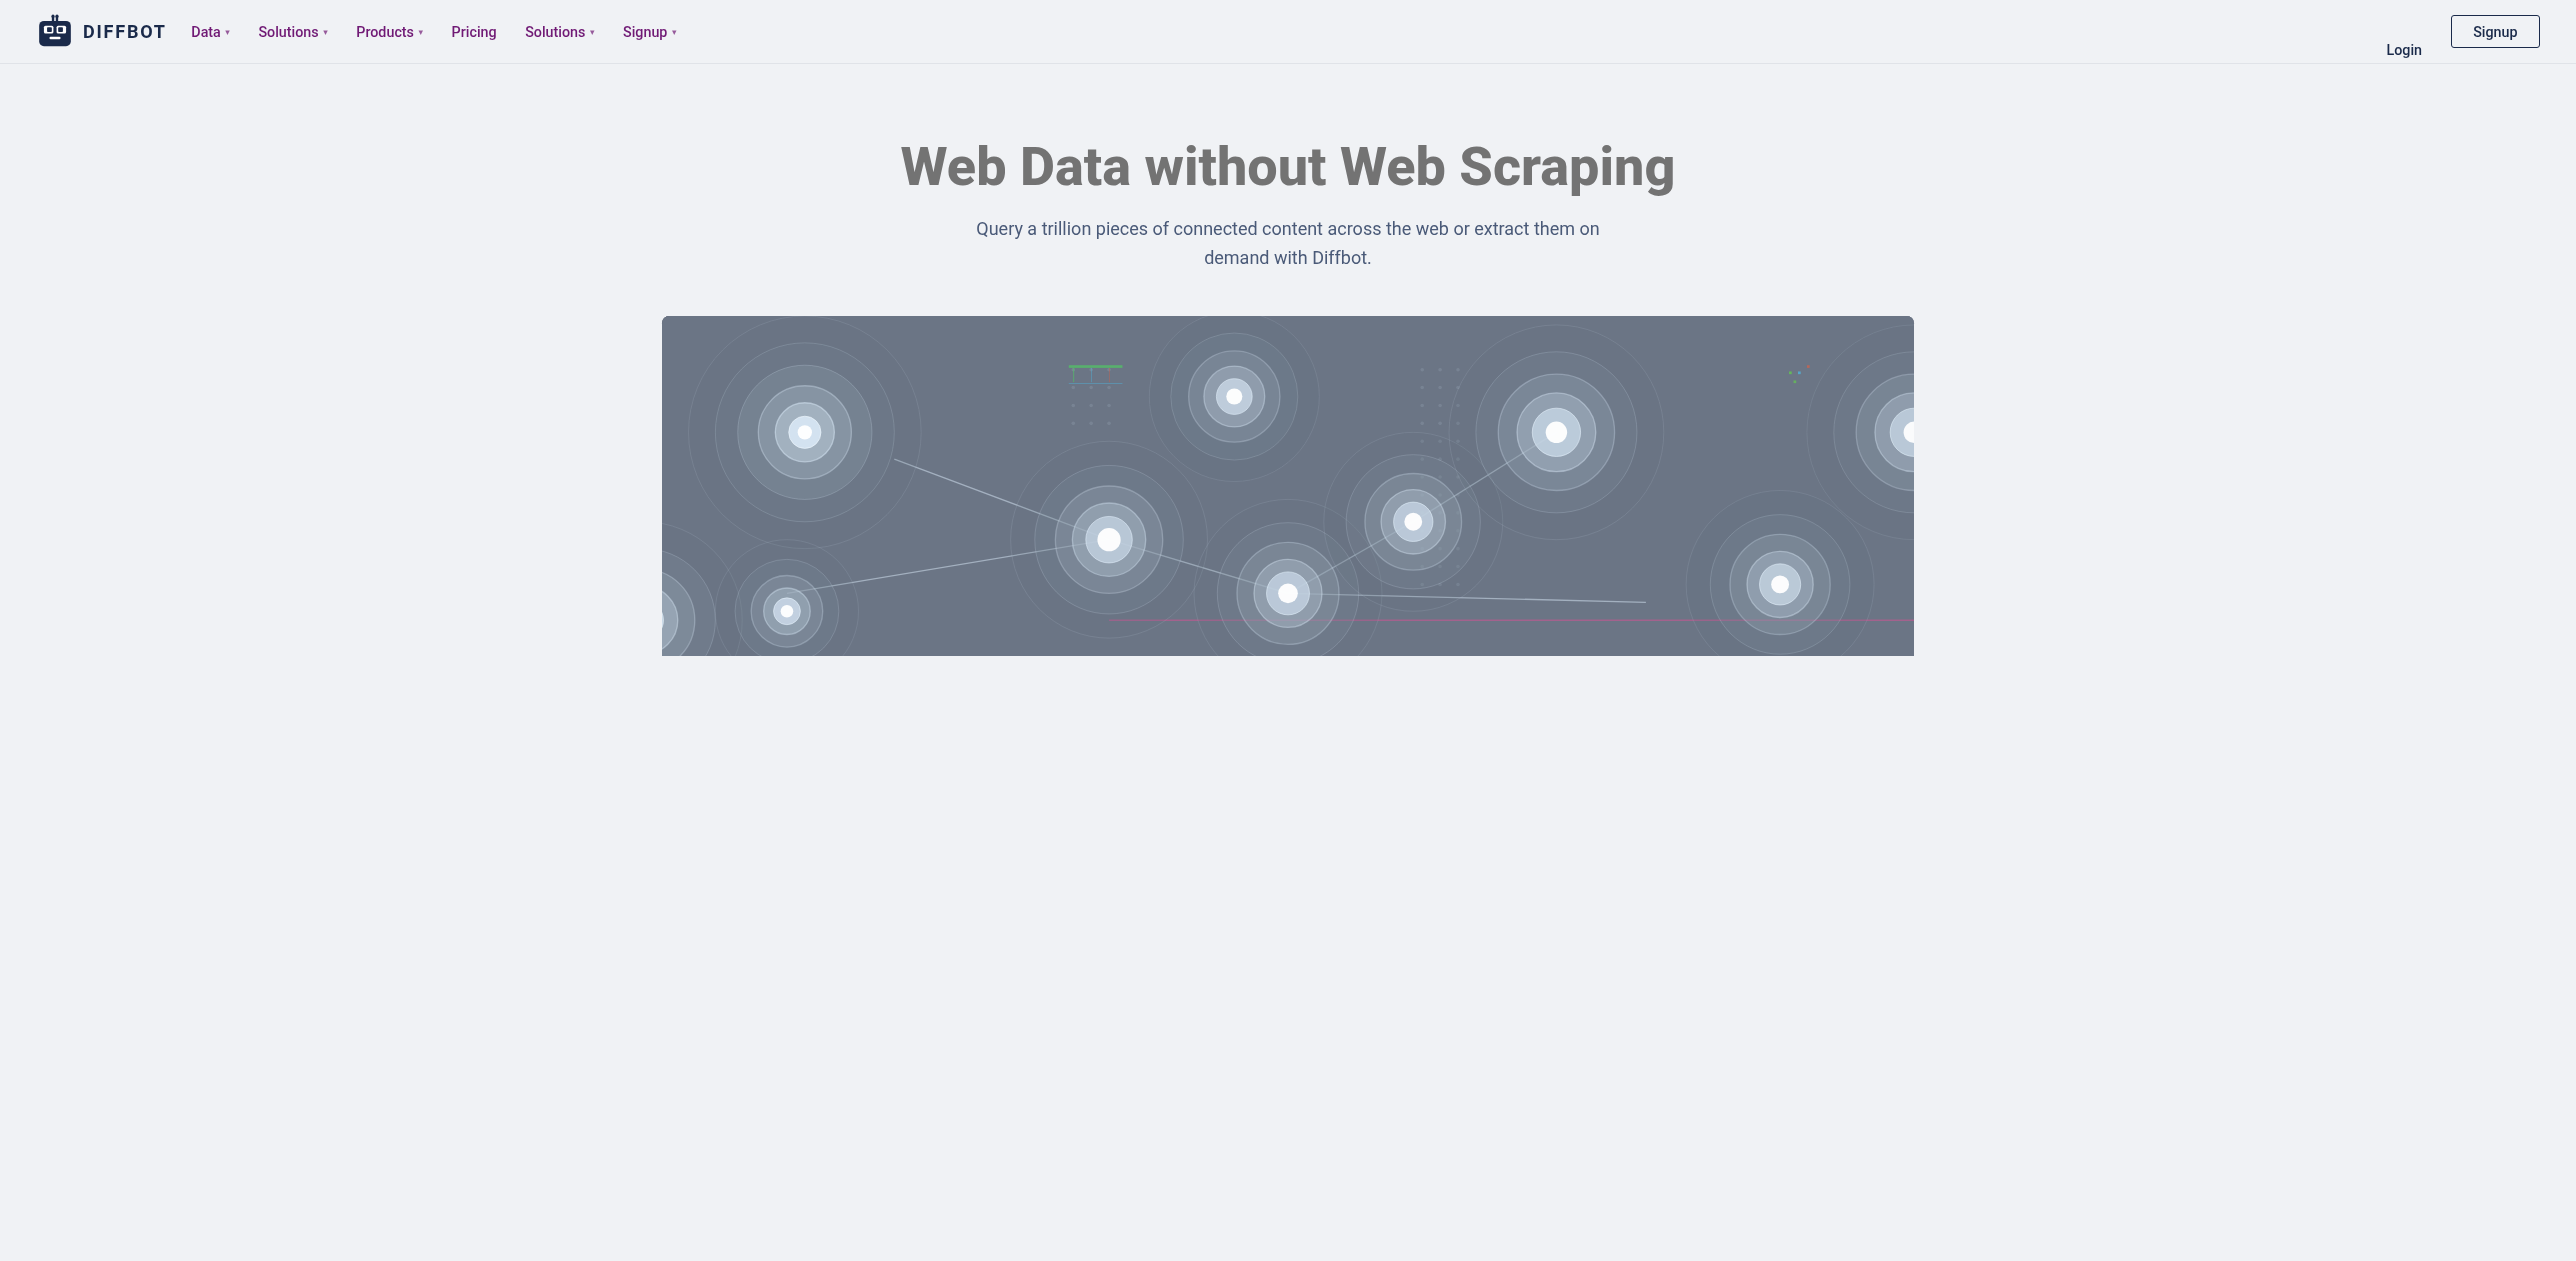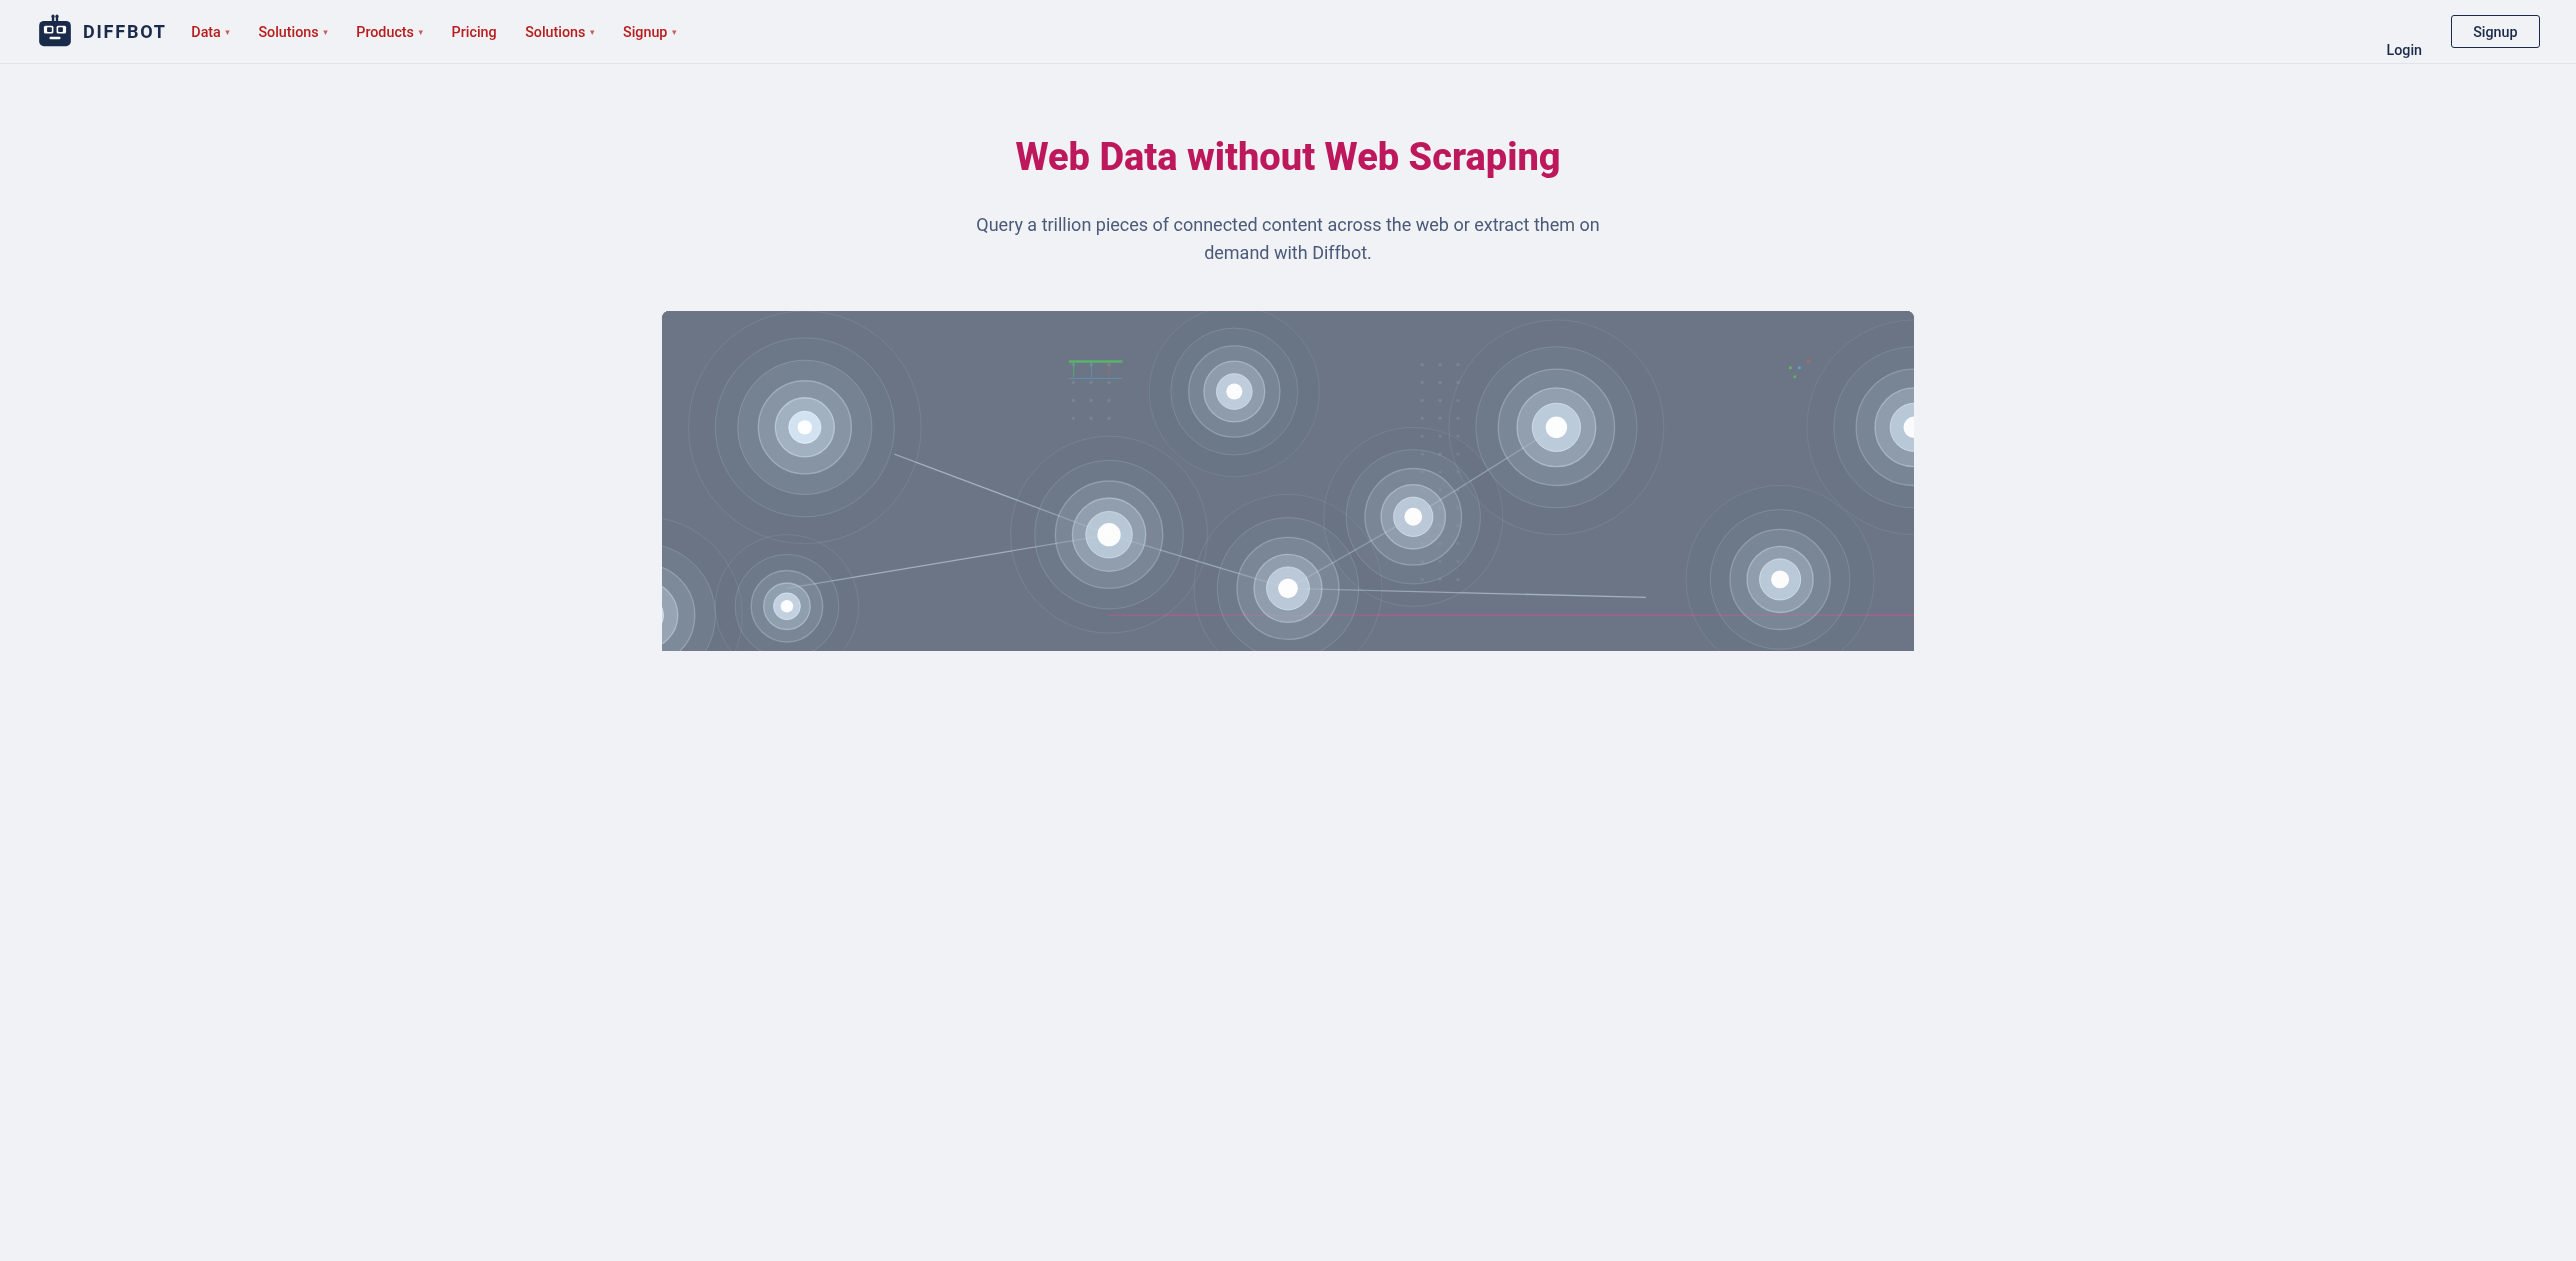--- a/index.html
+++ b/index.html
@@ -60,21 +60,21 @@
       gap: 3.6px;
       list-style: none;
     }
 
     .nav-menu li a {
       display: flex;
       align-items: center;
       gap: 4.5px;
       padding: 7.2px 12.5px;
       text-decoration: none;
-      color: #b91c1c;
+      color: #701a75;
       font-size: 14.3px;
       font-weight: 500;
       border-radius: 3.6px;
       transition: background 0.15s;
     }
 
     .chevron {
       font-size: 9px;
       opacity: 0.7;
     }
@@ -106,25 +106,25 @@
     }
 
     
     .hero {
       text-align: center;
       padding: 72px 36px 54px;
       background-color: #f0f2f5;
     }
 
     .hero h1 {
-      font-size: 38px;
+      font-size: 54px;
       font-weight: 800;
-      color: #be185d;
+      color: #737373;
       line-height: 1.15;
-      margin-bottom: 31px;
+      margin-bottom: 17px;
       max-width: 805px;
       margin-left: auto;
       margin-right: auto;
     }
 
     .hero p {
       font-size: 18px;
       color: #4a5a78;
       font-weight: 400;
       max-width: 680px;

